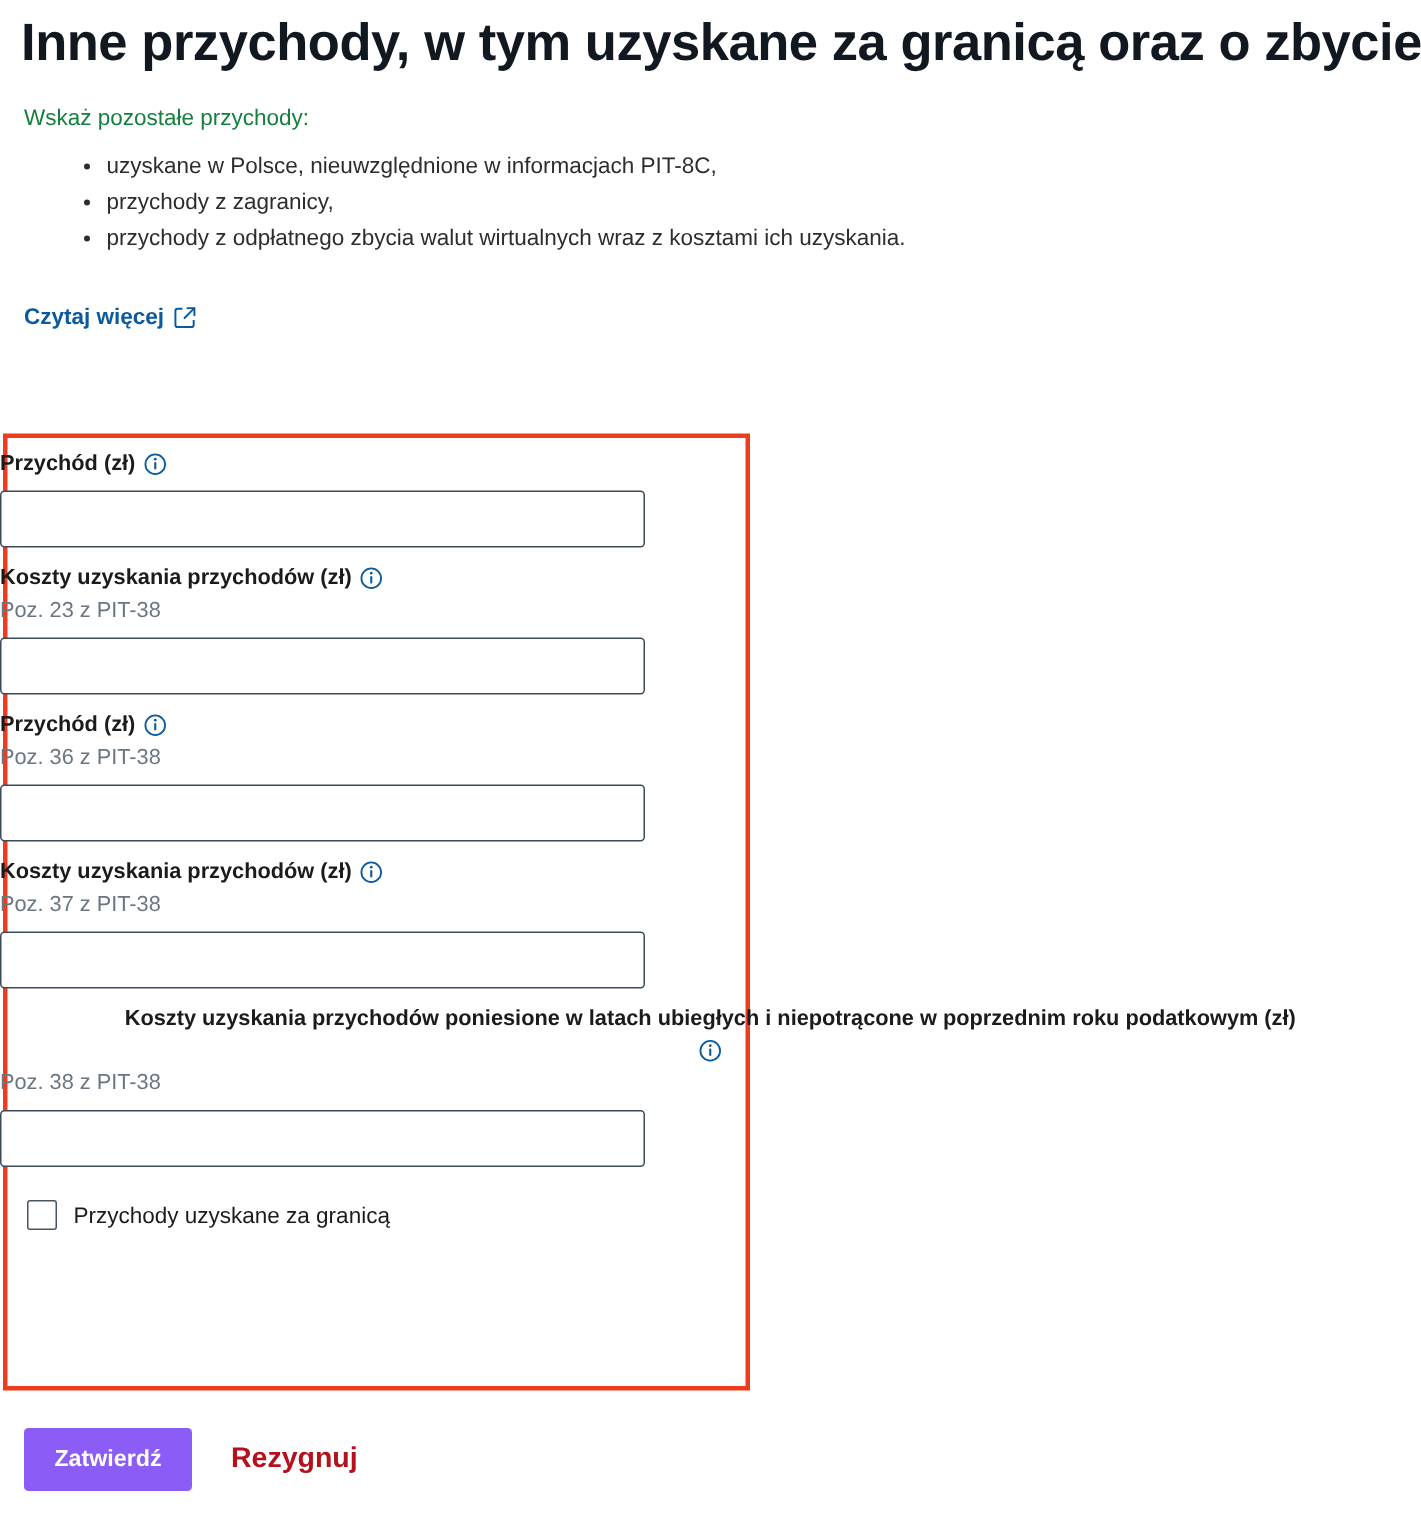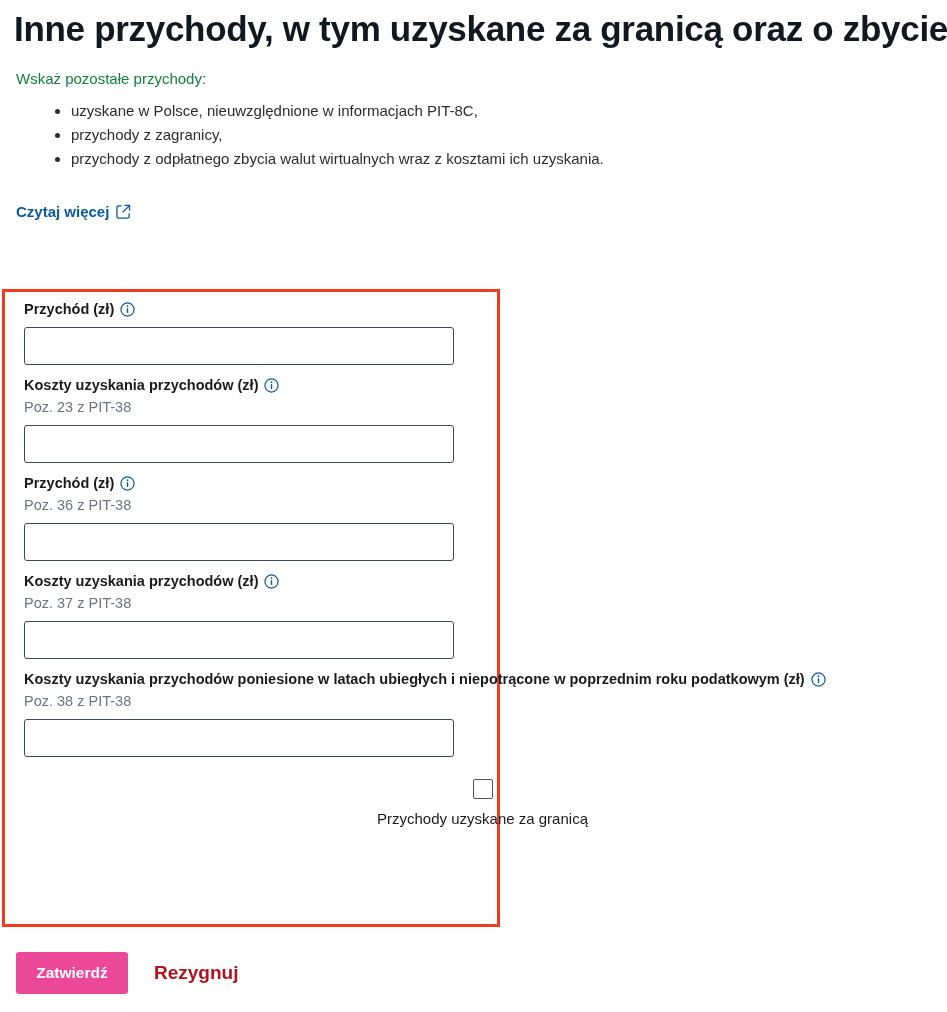--- a/index.html
+++ b/index.html
@@ -84,21 +84,21 @@
   }
 
   .form-area {
     position: absolute;
     left: 0;
     top: 289px;
     width: 947px;
   }
 
   .field {
-    padding: 0 0 0 24px;
+    padding: 0 0 0 0;
   }
   .field-label {
     display: flex;
     align-items: center;
     gap: 6px;
     font-size: 14.5px;
     font-weight: bold;
     color: #1b1b1b;
     padding-top: 12px;
   }
@@ -126,29 +126,29 @@
     display: inline-flex;
     width: 15px;
     height: 15px;
     flex: 0 0 15px;
     cursor: pointer;
   }
 
   
   .field.wide .field-label {
     white-space: nowrap;
+    flex-direction: column;
   }
 
   
   .check-row {
     display: flex;
     align-items: center;
     gap: 11px;
     padding: 22px 0 0 18px;
-    flex-direction: column;
   }
   .check-box {
     width: 20px;
     height: 20px;
     border: 1px solid #4a5560;
     border-radius: 2px;
     background: #fff;
     box-sizing: border-box;
     cursor: pointer;
     flex: 0 0 20px;
@@ -162,21 +162,21 @@
   .actions {
     position: absolute;
     left: 0;
     top: 952px;
     display: flex;
     align-items: center;
     gap: 26px;
     padding-left: 16px;
   }
   .btn-primary {
-    background: #ec4899;
+    background: #8b5cf6;
     color: #ffffff;
     border: none;
     border-radius: 3px;
     font-size: 15.5px;
     font-weight: bold;
     font-family: "Liberation Sans", sans-serif;
     padding: 0 20px;
     height: 42px;
     min-width: 112px;
     cursor: pointer;

